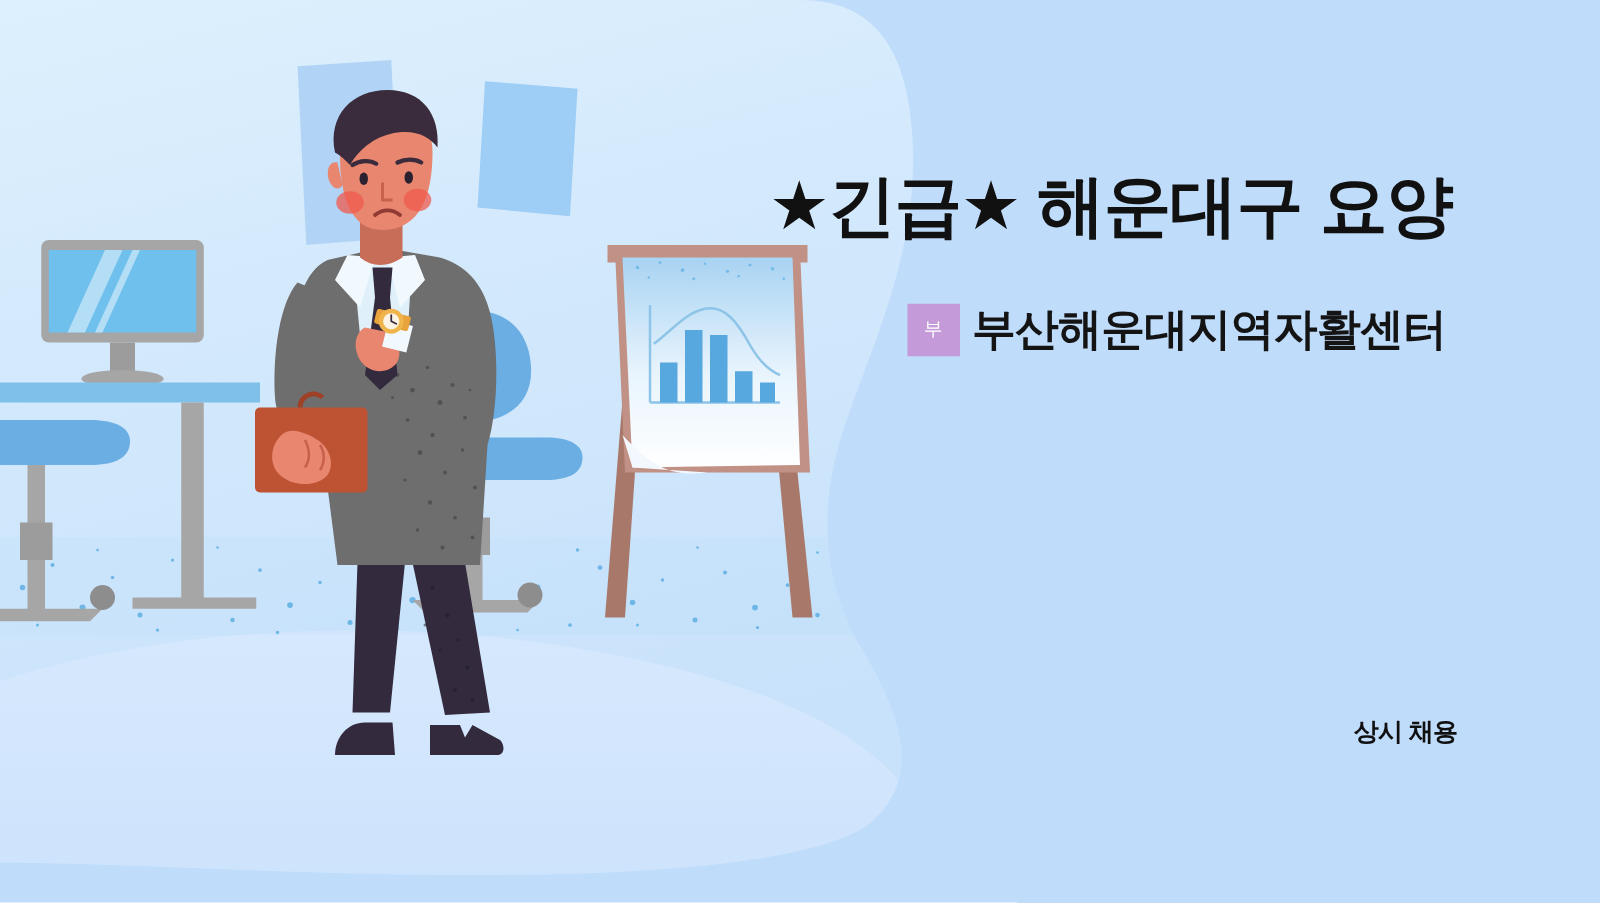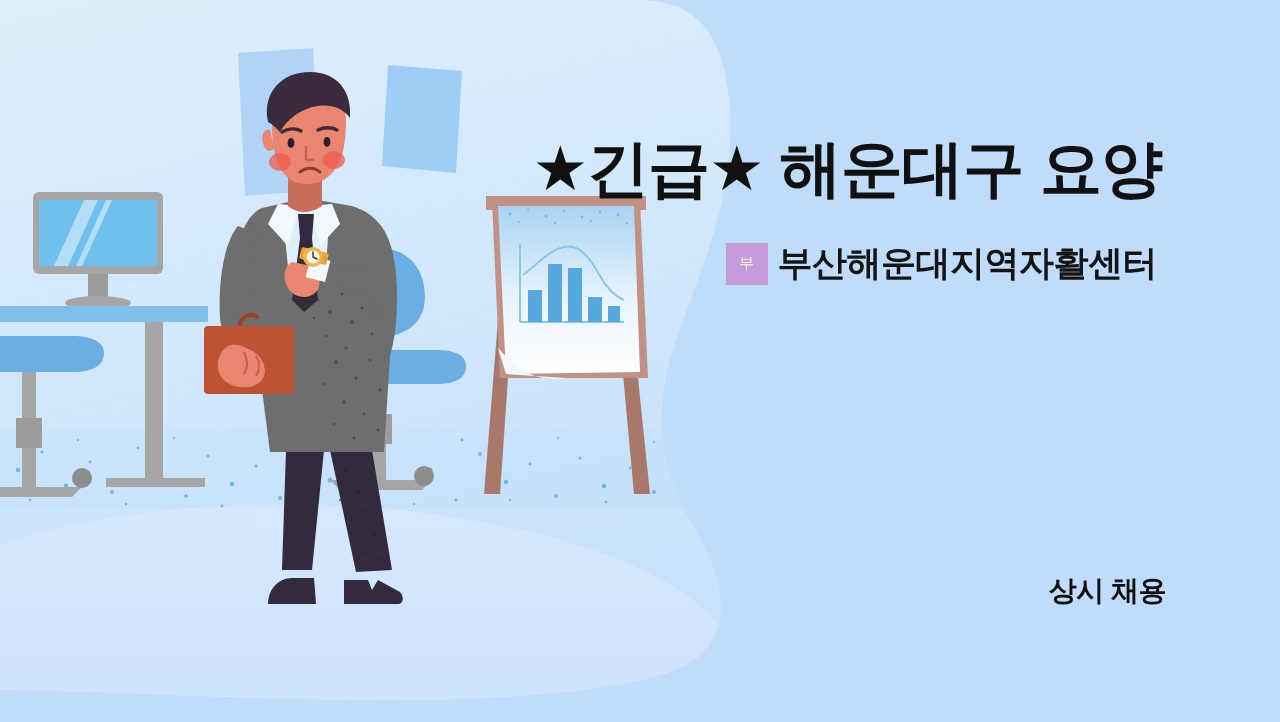--- a/index.html
+++ b/index.html
@@ -35,21 +35,21 @@
     height: 722px;
     pointer-events: none;
   }
 
   .headline {
     position: absolute;
     left: 440px;
     top: 136px;
     width: 722px;
     text-align: right;
-    font-size: 62px;
+    font-size: 54px;
     font-weight: 700;
     line-height: 1.08;
     color: #111111;
     letter-spacing: -1px;
     white-space: nowrap;
   }
 
   .company-row {
     position: absolute;
     right: 123px;
@@ -77,21 +77,21 @@
     font-weight: 700;
     color: #141414;
     letter-spacing: -0.5px;
     white-space: nowrap;
   }
 
   .hiring-type {
     position: absolute;
     right: 114px;
     top: 572px;
-    font-size: 28px;
+    font-size: 20px;
     font-weight: 700;
     color: #101010;
     letter-spacing: -0.5px;
     white-space: nowrap;
   }
 </style>
 </head>
 <body>
 
 <div id="poster">

